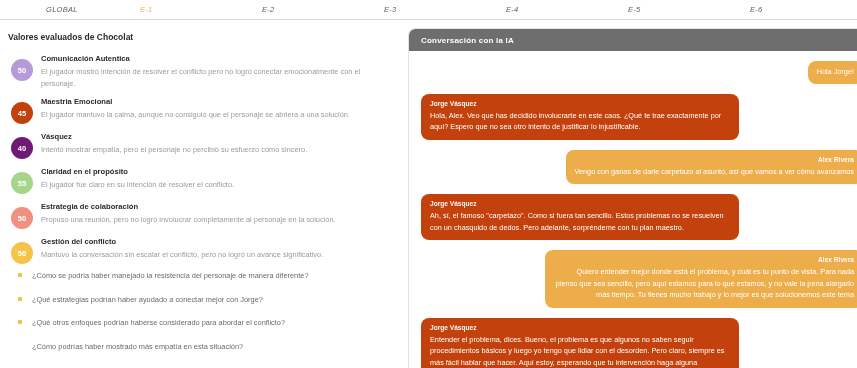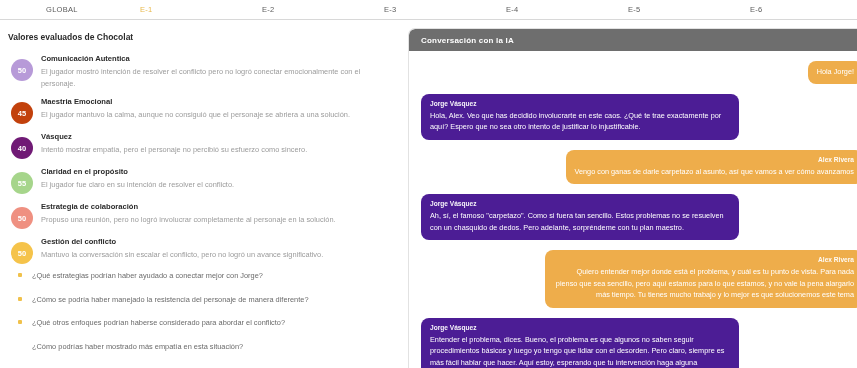--- a/index.html
+++ b/index.html
@@ -13,20 +13,21 @@
     font-family: "Liberation Sans", sans-serif;
   }
 
   
   .tabbar {
     position: relative;
     height: 20px;
     width: 857px;
     border-bottom: 1px solid #d8d8d8;
     background: #ffffff;
+    font-style: italic;
   }
   .tabbar-inner {
     display: flex;
     height: 100%;
     align-items: center;
     padding-left: 18px;
   }
   .tab {
     flex: 0 0 auto;
     font-size: 7.5px;
@@ -160,21 +161,21 @@
 
   .msg { display: flex; margin-bottom: 10px; }
   .msg.left-side { justify-content: flex-start; }
   .msg.right-side { justify-content: flex-end; }
 
   .bubble {
     border-radius: 8px;
     padding: 6px 9px 7px 9px;
     max-width: 318px;
   }
-  .bubble.npc { background: #4c1d95; }
+  .bubble.npc { background: #c2410c; }
   .bubble.player { background: #eead4b; }
   .bubble.short { max-width: 180px; padding: 5px 9px 6px 9px; }
 
   .sender {
     font-size: 6.6px;
     font-weight: bold;
     color: #ffffff;
     margin-bottom: 3px;
     opacity: 0.95;
   }
@@ -250,22 +251,22 @@
           <div class="badge" style="background: rgb(245, 195, 74);">50</div>
           <div class="value-text">
             <div class="value-name">Gestión del conflicto</div>
             <div class="value-desc">Mantuvo la conversación sin escalar el conflicto, pero no logró un avance significativo.</div>
           </div>
         </div>
       </div>
 
 
     <ul class="q-list" id="questions-list">
+        <li class="q-item"><span class="q-bullet"></span><span>¿Cómo se podría haber manejado la resistencia del personaje de manera diferente?</span></li>
         <li class="q-item"><span class="q-bullet"></span><span>¿Qué estrategias podrían haber ayudado a conectar mejor con Jorge?</span></li>
-        <li class="q-item"><span class="q-bullet"></span><span>¿Cómo se podría haber manejado la resistencia del personaje de manera diferente?</span></li>
         <li class="q-item"><span class="q-bullet"></span><span>¿Qué otros enfoques podrían haberse considerado para abordar el conflicto?</span></li>
         <li class="q-item"><span>¿Cómo podrías haber mostrado más empatía en esta situación?</span></li>
       </ul>
   </div>
 
   <div class="right">
     <div class="chat-panel">
       <div class="chat-header">
         <span class="chat-header-title">Conversación con la IA</span>
       </div>

